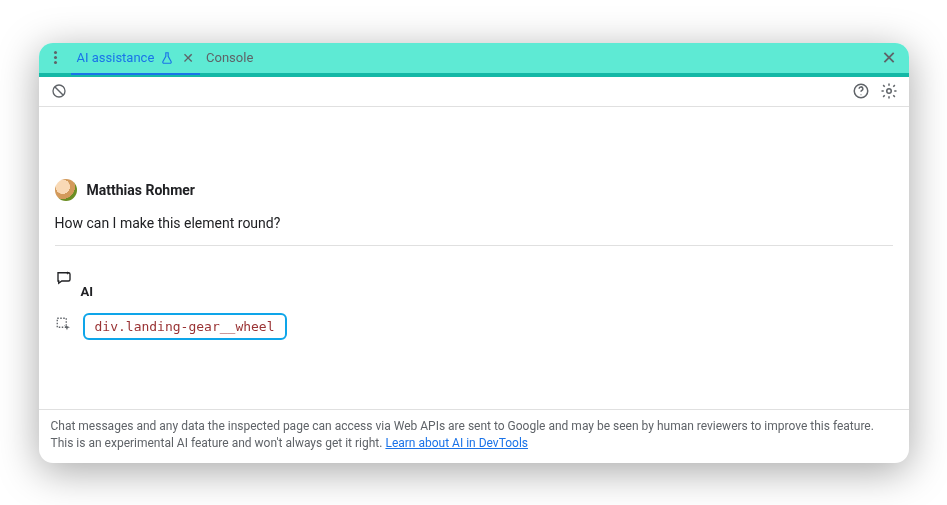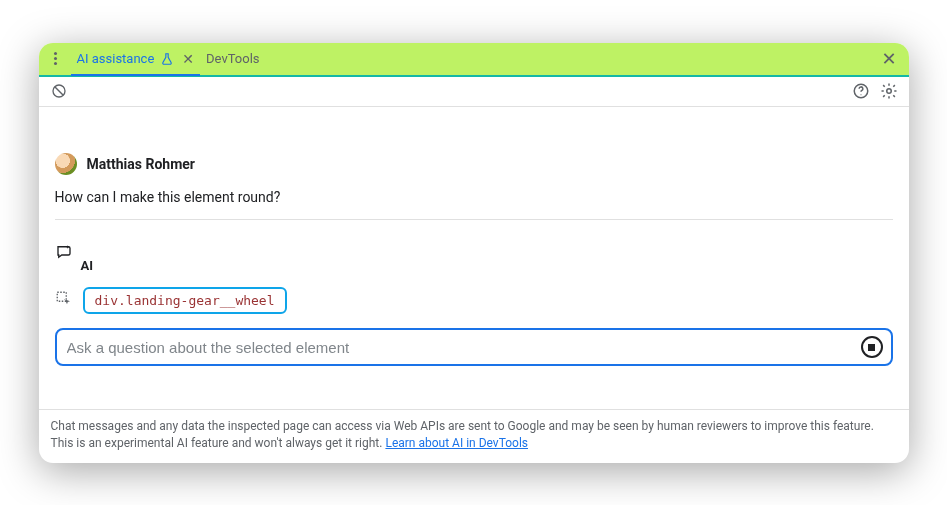--- a/index.html
+++ b/index.html
@@ -19,24 +19,24 @@
     border-radius: 14px;
     box-shadow: 0 8px 40px rgba(0,0,0,0.35);
     display: flex;
     flex-direction: column;
     overflow: hidden;
   }
   
   .tabstrip {
     display: flex;
     align-items: center;
-    background: #bef264;
+    background: #5eead4;
     height: 34px;
     padding: 0 8px;
-    border-bottom: 2px solid #14b8a6;
+    border-bottom: 4px solid #14b8a6;
     position: relative;
     justify-content: flex-end;
   }
   .kebab {
     width: 18px; height: 18px;
     display: flex; flex-direction: column;
     justify-content: center; align-items: center;
     gap: 2px;
     margin-right: 6px;
     cursor: pointer;
@@ -212,21 +212,21 @@
     <div class="tab active">
       <span>AI assistance</span>
       <span class="flask">
         <svg width="14" height="14" viewBox="0 0 24 24" fill="none" stroke="#1a73e8" stroke-width="2">
           <path d="M9 3h6M10 3v6l-5 9a2 2 0 0 0 1.8 3h10.4a2 2 0 0 0 1.8-3l-5-9V3"></path>
         </svg>
       </span>
       <span class="close">✕</span>
     </div>
     <div class="tab">
-      <span>DevTools</span>
+      <span>Console</span>
     </div>
     <div class="spacer"></div>
     <div class="close-panel">✕</div>
   </div>
 
   <div class="toolbar">
     <div class="icon-btn">
       <svg width="16" height="16" viewBox="0 0 24 24" fill="none" stroke="#5f6368" stroke-width="2">
         <circle cx="12" cy="12" r="9"></circle>
           <line x1="6" y1="6" x2="18" y2="18"></line>
@@ -273,25 +273,19 @@
         <svg width="18" height="18" viewBox="0 0 24 24" fill="none" stroke="#5f6368" stroke-width="1.8">
           <rect x="3" y="3" width="12" height="12" stroke-dasharray="2 2"></rect>
           <path d="M12 12l8 3-3 1-1 3-3-7z" fill="#5f6368" stroke="none"></path>
         </svg>
       </span>
       <div class="element-chip">
         <span>div.landing-gear__wheel</span>
       </div>
     </div>
 
-    <div class="input-row">
-      <input type="text" placeholder="Ask a question about the selected element" style="">
-      <div class="stop-btn">
-        <div class="sq"></div>
-      </div>
-    </div>
   </div>
 
   <div class="footer">
     <span>Chat messages and any data the inspected page can access via Web APIs are sent to Google and may be seen by human reviewers to improve this feature. This is an experimental AI feature and won't always get it right. </span><a href="#">Learn about AI in DevTools</a>
   </div>
 
 </div>
 
 </body></html>

